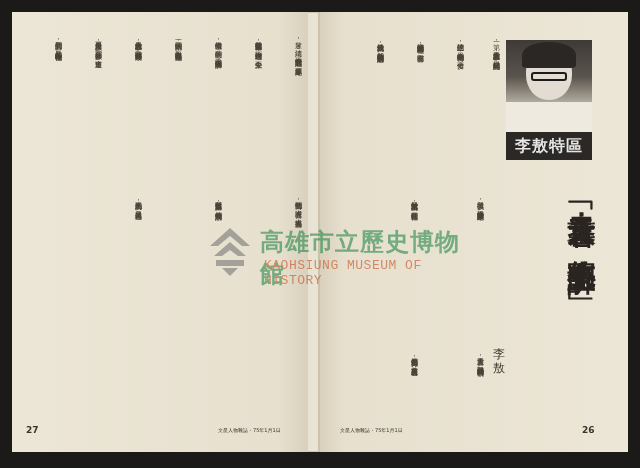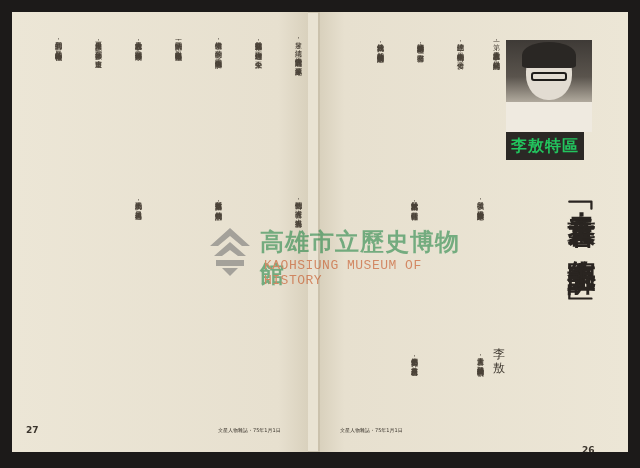--- a/index.html
+++ b/index.html
@@ -34,22 +34,22 @@
   .photo {
     position:absolute; left:186px; top:28px; width:86px; height:92px;
     background:linear-gradient(180deg,#3e3a36 0%,#5a544d 40%,#b9b2a5 70%,#d8d2c6 100%);
     overflow:hidden;
   }
   .photo .head { position:absolute; left:20px; top:8px; width:46px; height:52px; border-radius:45% 45% 48% 48%; background:#e2dcd2; }
   .photo .hair { position:absolute; left:16px; top:2px; width:54px; height:26px; border-radius:50% 50% 10% 10%; background:#2a2724; }
   .photo .glasses { position:absolute; left:25px; top:32px; width:36px; height:9px; border:2px solid #1e1c1a; border-radius:3px; box-sizing:border-box; }
   .photo .shirt { position:absolute; left:0; top:62px; width:86px; height:30px; background:#efeae0; }
   .banner {
-    position:absolute; left:186px; top:120px; width:78px; height:28px;
-    background:#2b2825; color:#22c55e; font-weight:bold; font-size:16px;
+    position:absolute; left:186px; top:120px; width:86px; height:28px;
+    background:#2b2825; color:#e5e5e5; font-weight:bold; font-size:16px;
     display:flex; align-items:center; justify-content:center; letter-spacing:1px;
   }
   .headline {
     position:absolute; left:192px; top:180px; width:86px; height:244px;
     writing-mode:vertical-rl; font-weight:bold; font-size:28px; line-height:34px;
     color:#2a2521; letter-spacing:1px;
   }
   .author {
     position:absolute; left:170px; top:326px; writing-mode:vertical-rl;
     font-size:12px; color:#3b342c; letter-spacing:14px;
@@ -101,21 +101,21 @@
     </div>
     <div class="banner">李敖特區</div>
 
     <div class="headline">
       <span>「青天大番薯：</span>
       <span>小的有冤上訴！」</span>
     </div>
     <div class="author">李敖</div>
 
     <div class="footer" style="left:20px;top:415px;">文星人物雜誌・75年1月1日</div>
-    <div class="pagenum" style="left:262px;top:413px;margin-top:20px;">26</div>
+    <div class="pagenum" style="left:262px;top:413px;">26</div>
   </div>
 
   <div class="watermark">
     <svg class="wm-logo" viewBox="0 0 44 50">
       <polygon points="22,2 42,20 34,20 22,10 10,20 2,20" fill="#6e6e6e"></polygon>
       <polygon points="22,16 38,30 30,30 22,24 14,30 6,30" fill="#6e6e6e"></polygon>
       <rect x="8" y="34" width="28" height="6" fill="#6e6e6e"></rect>
       <polygon points="14,42 30,42 22,50" fill="#6e6e6e"></polygon>
     </svg>
     <div class="wm-cn">高雄市立歷史博物館</div>

